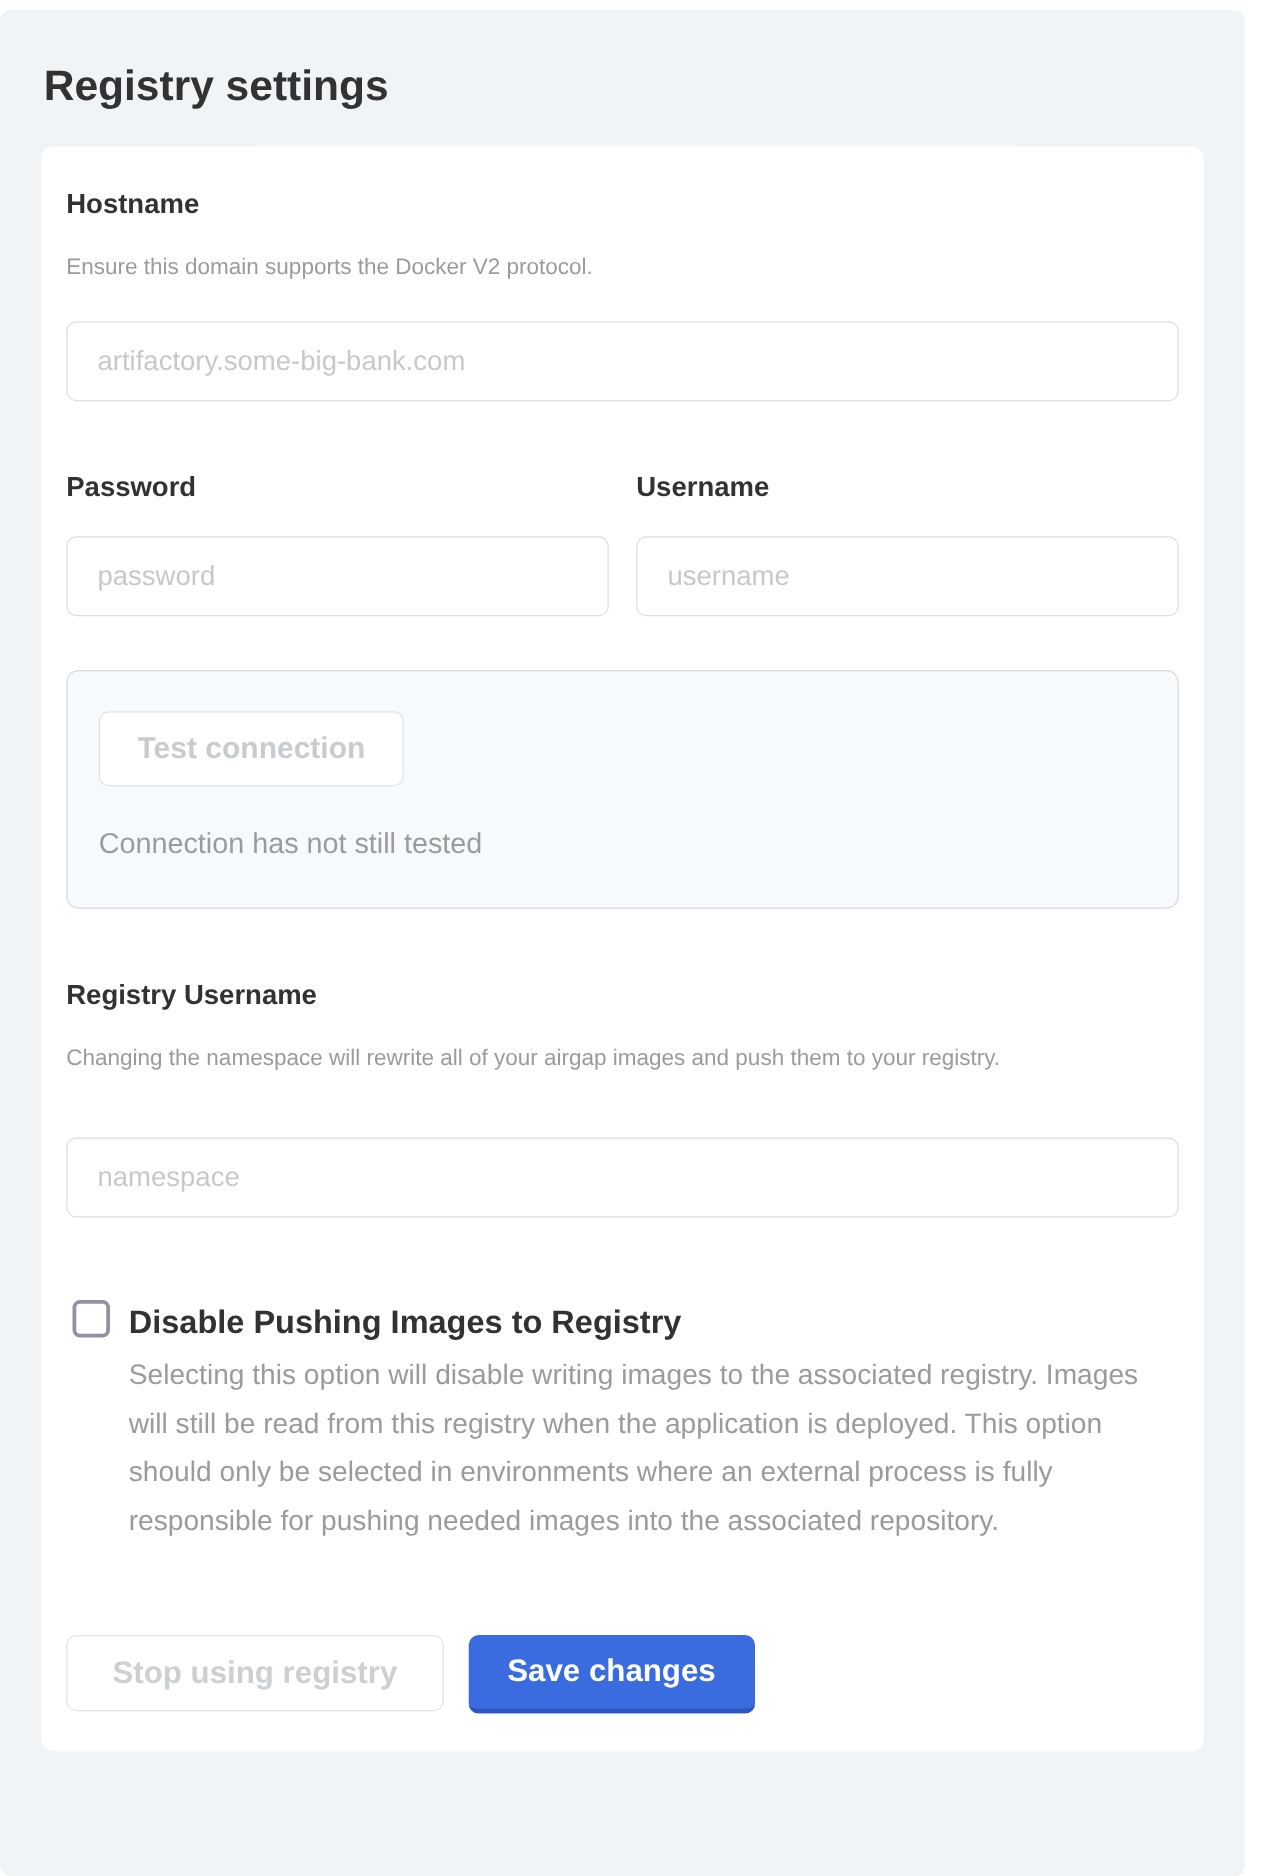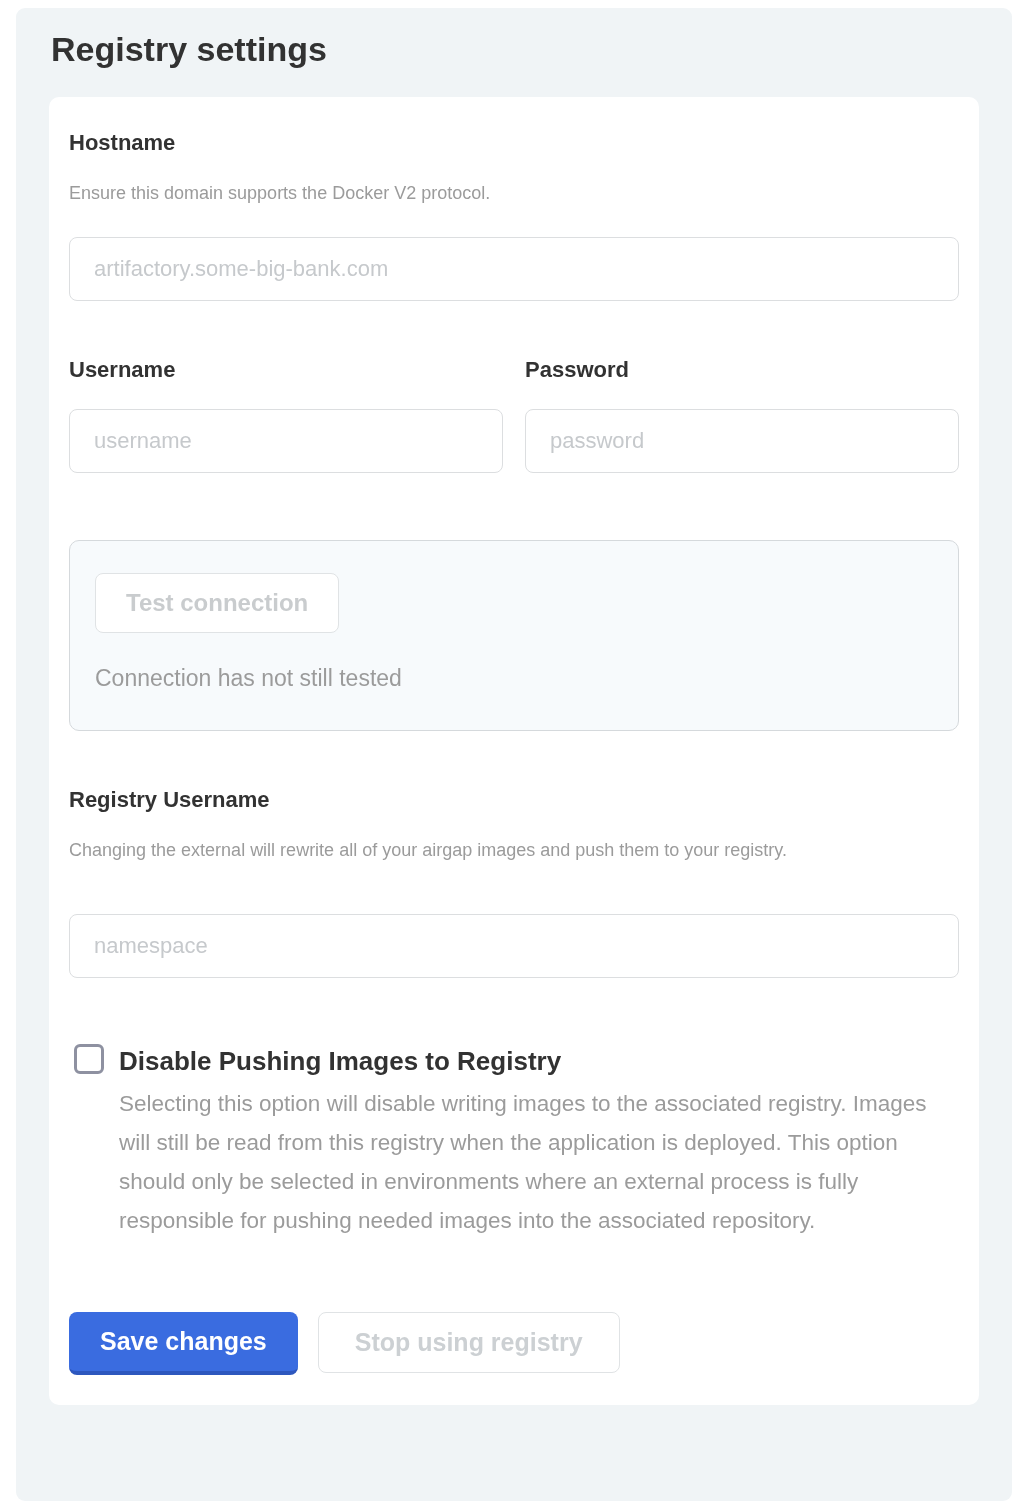--- a/index.html
+++ b/index.html
@@ -4,27 +4,27 @@
 <style>
   * { margin: 0; padding: 0; box-sizing: border-box; }
   html, body {
     width: 1012px;
     height: 1501px;
     background: #ffffff;
     font-family: "Liberation Sans", sans-serif;
   }
   .panel {
     position: absolute;
-    left: 16px;
+    left: 0;
     top: 8px;
     width: 996px;
     height: 1493px;
     background: var(--panel-bg, #f0f4f6);
     border-radius: 9px;
-    padding: 21px 33px;
+    padding: 41px 33px;
     overflow: hidden;
   }
   .page-title {
     font-size: 34px;
     line-height: 41px;
     font-weight: 700;
     color: var(--heading-text, #323232);
     margin: 0 0 27px 2px;
   }
   .card {
@@ -56,21 +56,21 @@
     font-size: 22px;
     color: #323232;
     outline: none;
   }
   .text-input::placeholder { color: var(--placeholder-text, #c6c9cc); }
   .hostname-input-wrap { margin-top: 24px; }
   .two-col { display: flex; gap: 22px; margin-top: 53px; }
   .col { flex: 1; }
   .col .text-input { margin-top: 23px; }
   .test-box {
-    margin-top: 67px;
+    margin-top: 43px;
     background: var(--testbox-bg, #f7fafc);
     border: 1px solid #d5d9dc;
     border-radius: 10px;
     padding: 32px 25px 38px;
   }
   .test-btn {
     height: 60px;
     padding: 0 30px;
     background: #ffffff;
     border: 1px solid #e0e3e5;
@@ -154,47 +154,47 @@
   <div class="card">
 
     <div class="field-label">Hostname</div>
     <div class="help">Ensure this domain supports the Docker V2 protocol.</div>
     <div class="hostname-input-wrap">
       <input type="text" class="text-input" placeholder="artifactory.some-big-bank.com" style="">
     </div>
 
     <div class="two-col">
       <div class="col">
+        <div class="field-label">Password</div>
+        <input type="password" class="text-input" placeholder="password" style="">
+      </div>
+      <div class="col">
         <div class="field-label">Username</div>
         <input type="text" class="text-input" placeholder="username" style="">
       </div>
-      <div class="col">
-        <div class="field-label">Password</div>
-        <input type="password" class="text-input" placeholder="password" style="">
-      </div>
     </div>
 
     <div class="test-box">
       <button class="test-btn" disabled="">Test connection</button>
       <div class="test-status">Connection has not still tested</div>
     </div>
 
     <div class="ns-section">
       <div class="field-label">Registry Username</div>
-      <div class="help">Changing the external will rewrite all of your airgap images and push them to your registry.</div>
+      <div class="help">Changing the namespace will rewrite all of your airgap images and push them to your registry.</div>
       <input type="text" class="text-input" placeholder="namespace" style="">
     </div>
 
     <div class="checkbox-row">
       <div class="checkbox" role="checkbox" aria-checked="false"></div>
       <div class="checkbox-text">
         <div class="checkbox-title">Disable Pushing Images to Registry</div>
         <div class="checkbox-desc">Selecting this option will disable writing images to the associated registry. Images will still be read from this registry when the application is deployed. This option should only be selected in environments where an external process is fully responsible for pushing needed images into the associated repository.</div>
       </div>
     </div>
 
     <div class="actions">
+      <button class="btn btn-secondary" disabled="">Stop using registry</button>
       <button class="btn btn-primary">Save changes</button>
-      <button class="btn btn-secondary" disabled="">Stop using registry</button>
     </div>
 
   </div>
 </div>
 
 </body></html>

